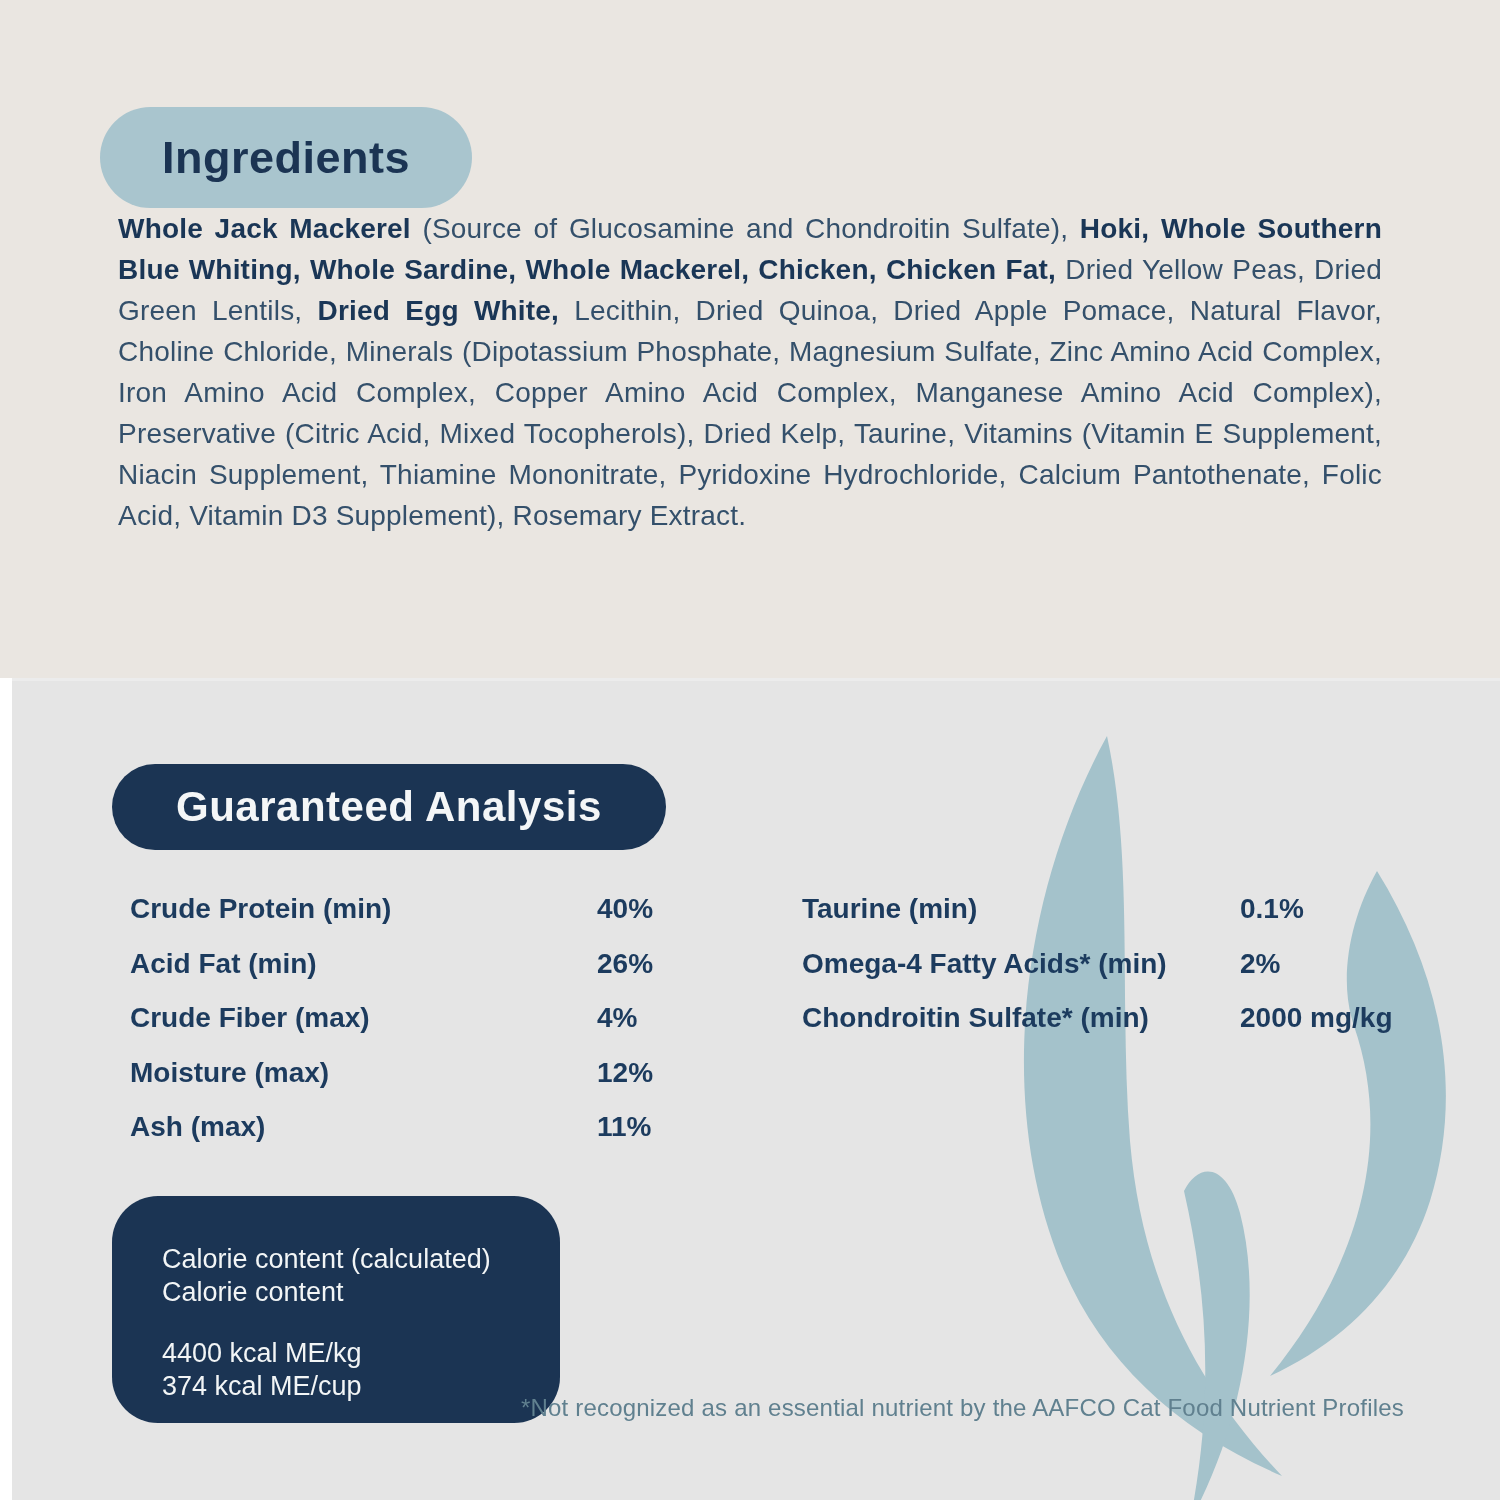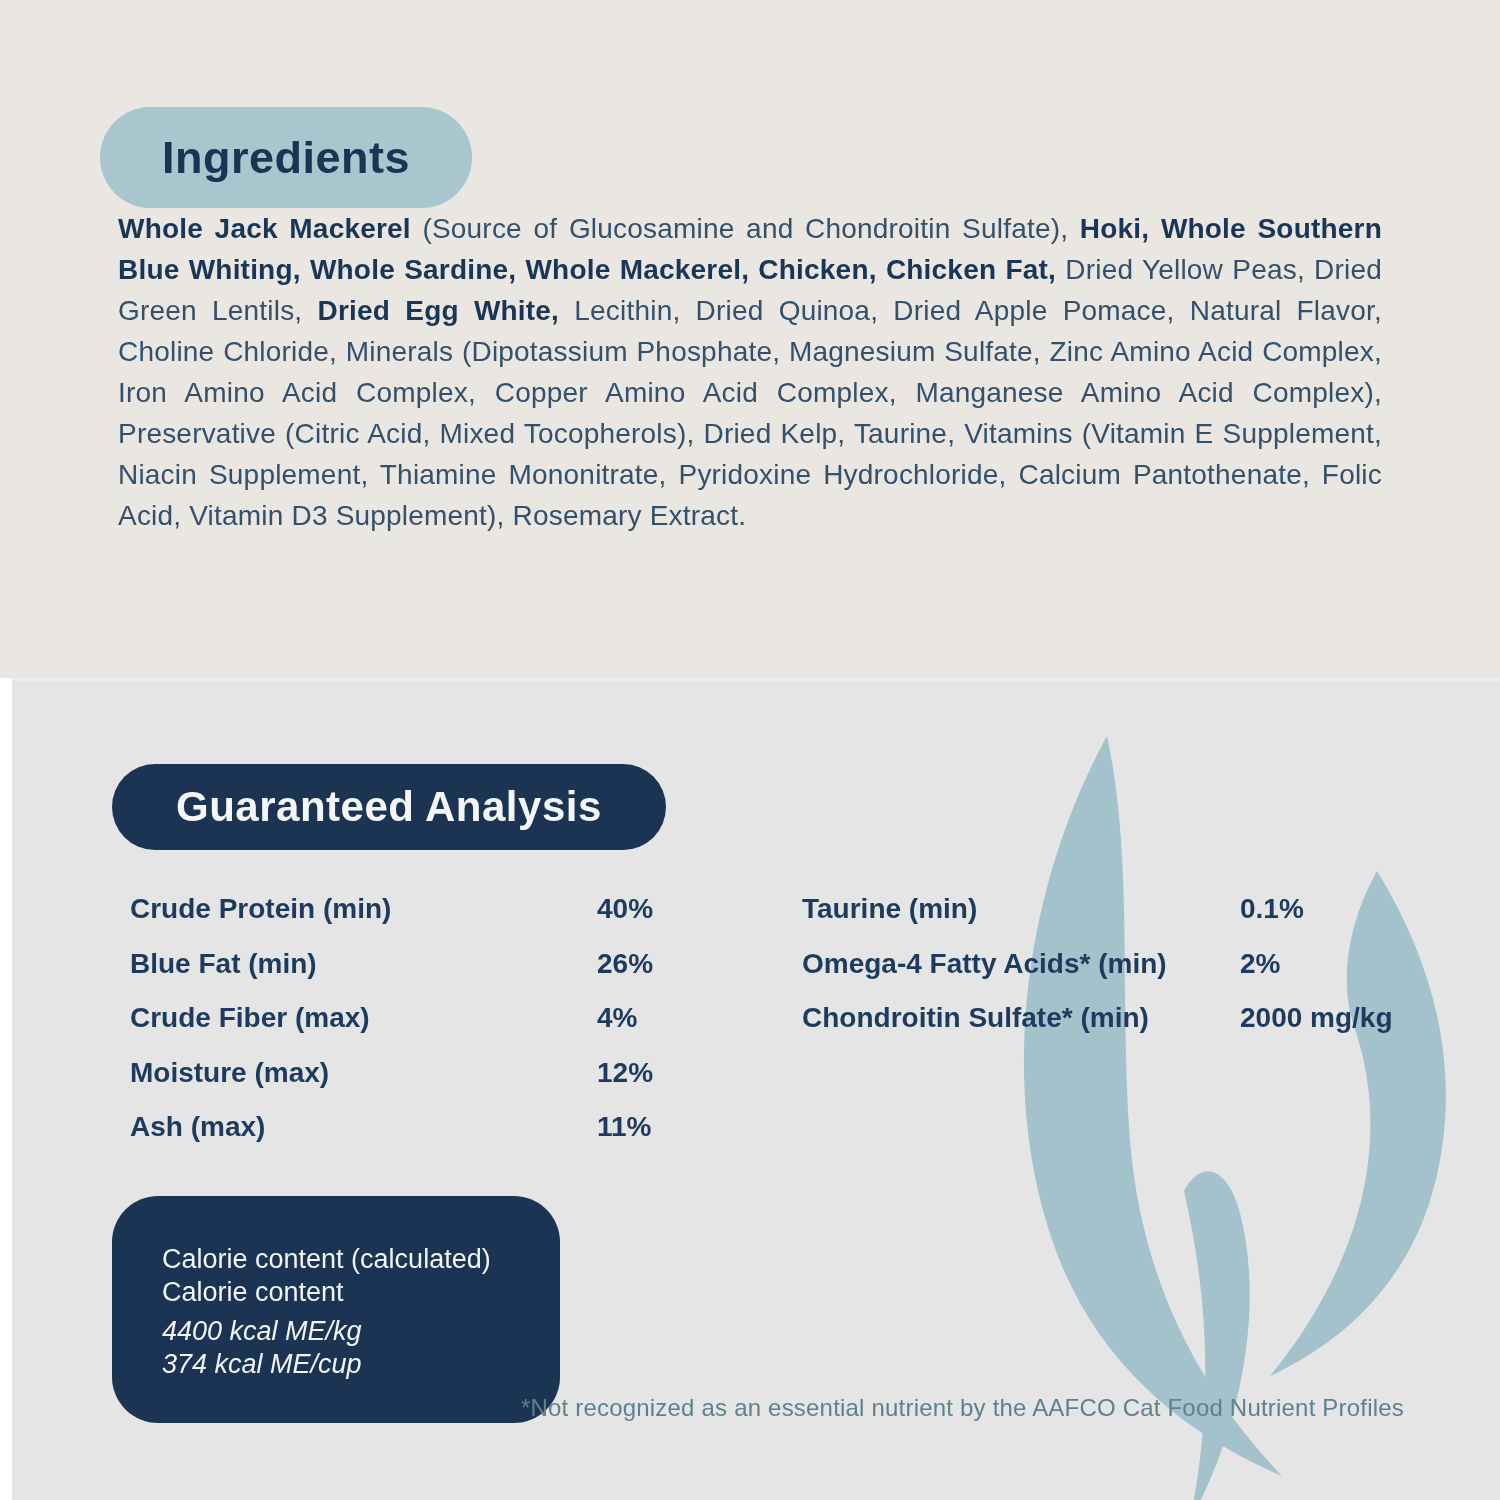--- a/index.html
+++ b/index.html
@@ -115,21 +115,21 @@
     height: 227px;
     box-sizing: border-box;
     background: #1B3453;
     border-radius: 46px;
     padding: 47px 36px 0 50px;
     color: #F2F5F6;
     font-size: 27px;
     line-height: 33px;
     font-weight: 400;
   }
-  .calorie-group-bottom { margin-top: 6px; font-style: italic; }
+  .calorie-group-bottom { margin-top: 28px; }
   .footnote {
     position: absolute;
     right: 108px;
     top: 713px;
     font-size: 24px;
     color: #60808F;
     font-weight: 400;
     letter-spacing: 0.2px;
   }
 </style>
@@ -158,21 +158,21 @@
     <div class="pill pill-dark">
       <span>Guaranteed Analysis</span>
     </div>
 
     <div class="ga-table ga-left" id="ga-left">
         <div class="ga-row">
           <span class="ga-label">Crude Protein (min)</span>
           <span class="ga-value">40%</span>
         </div>
         <div class="ga-row">
-          <span class="ga-label">Blue Fat (min)</span>
+          <span class="ga-label">Acid Fat (min)</span>
           <span class="ga-value">26%</span>
         </div>
         <div class="ga-row">
           <span class="ga-label">Crude Fiber (max)</span>
           <span class="ga-value">4%</span>
         </div>
         <div class="ga-row">
           <span class="ga-label">Moisture (max)</span>
           <span class="ga-value">12%</span>
         </div>

